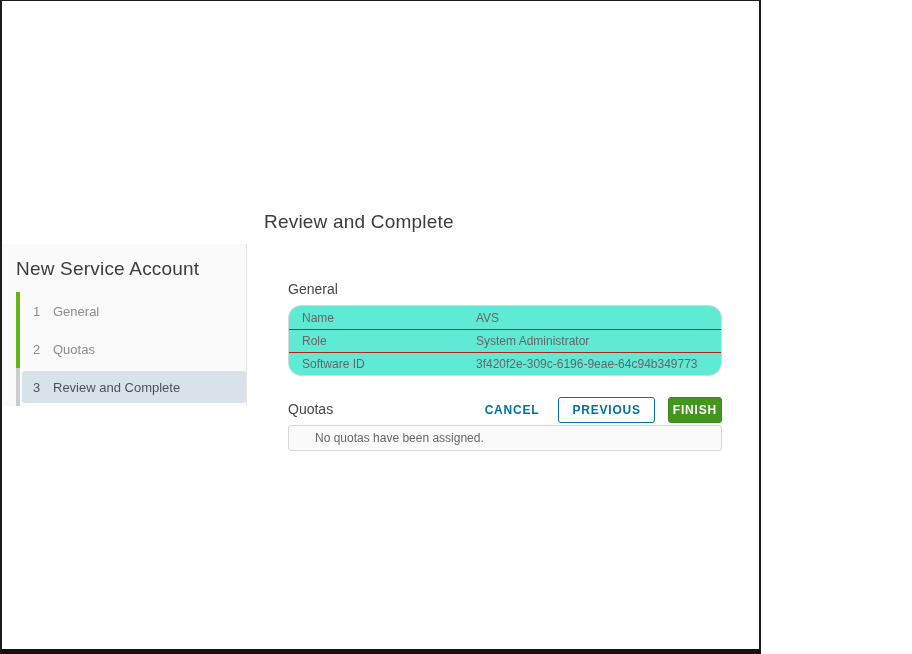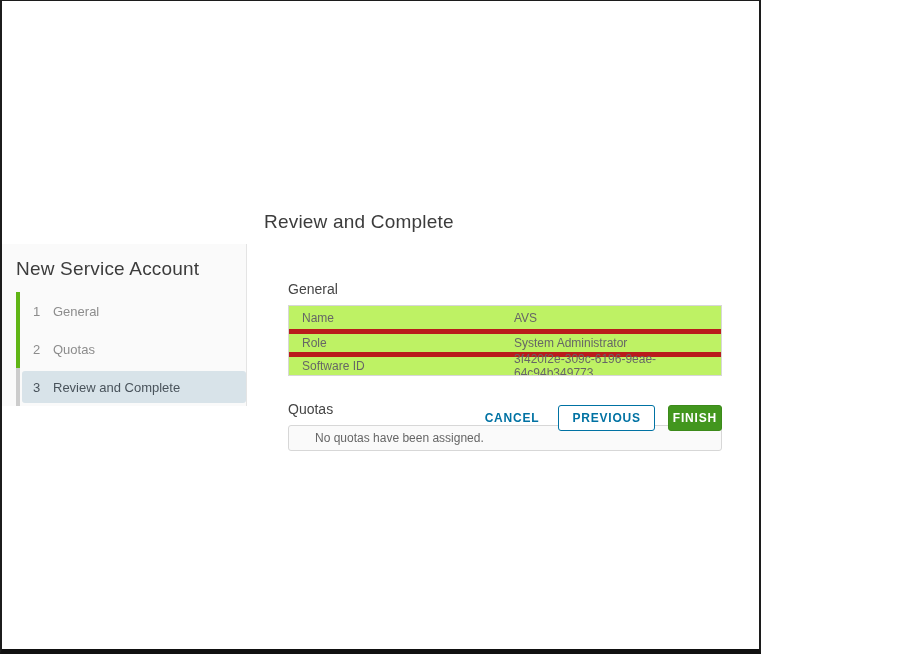--- a/index.html
+++ b/index.html
@@ -68,54 +68,54 @@
 
   .section-title {
     font-size: 14px;
     font-weight: 400;
     color: #454545;
     margin-bottom: 8px;
   }
 
   .kv-table {
     border: 1px solid #d7d7d7;
-    border-radius: 0;
-    background: #bef264;
+    border-radius: 13px;
+    background: #5eead4;
     overflow: hidden;
   }
   .kv-row {
     display: flex;
     align-items: center;
     height: 23px;
-    border-top: 5px solid #b91c1c;
+    border-top: 1px solid #b91c1c;
     font-size: 12px;
     color: #666;
   }
   .kv-row:first-child { border-top: none; }
   .kv-label { width: 187px; padding-left: 13px; flex-shrink: 0; }
-  .kv-value { flex: 1; margin-left: 38px; }
+  .kv-value { flex: 1; }
 
   .section-quotas { margin-top: 25px; }
   .empty-box {
     border: 1px solid #d7d7d7;
     border-radius: 3px;
     background: #fafafa;
     height: 26px;
     display: flex;
     align-items: center;
     padding-left: 26px;
     font-size: 12px;
     color: #666;
   }
 
   
   .footer {
     position: absolute;
     right: 37px;
-    bottom: 20px;
+    bottom: 28px;
     display: flex;
     align-items: center;
   }
   .btn {
     height: 26px;
     font-family: "Liberation Sans", sans-serif;
     font-size: 12px;
     font-weight: 600;
     letter-spacing: 0.8px;
     border-radius: 3px;

